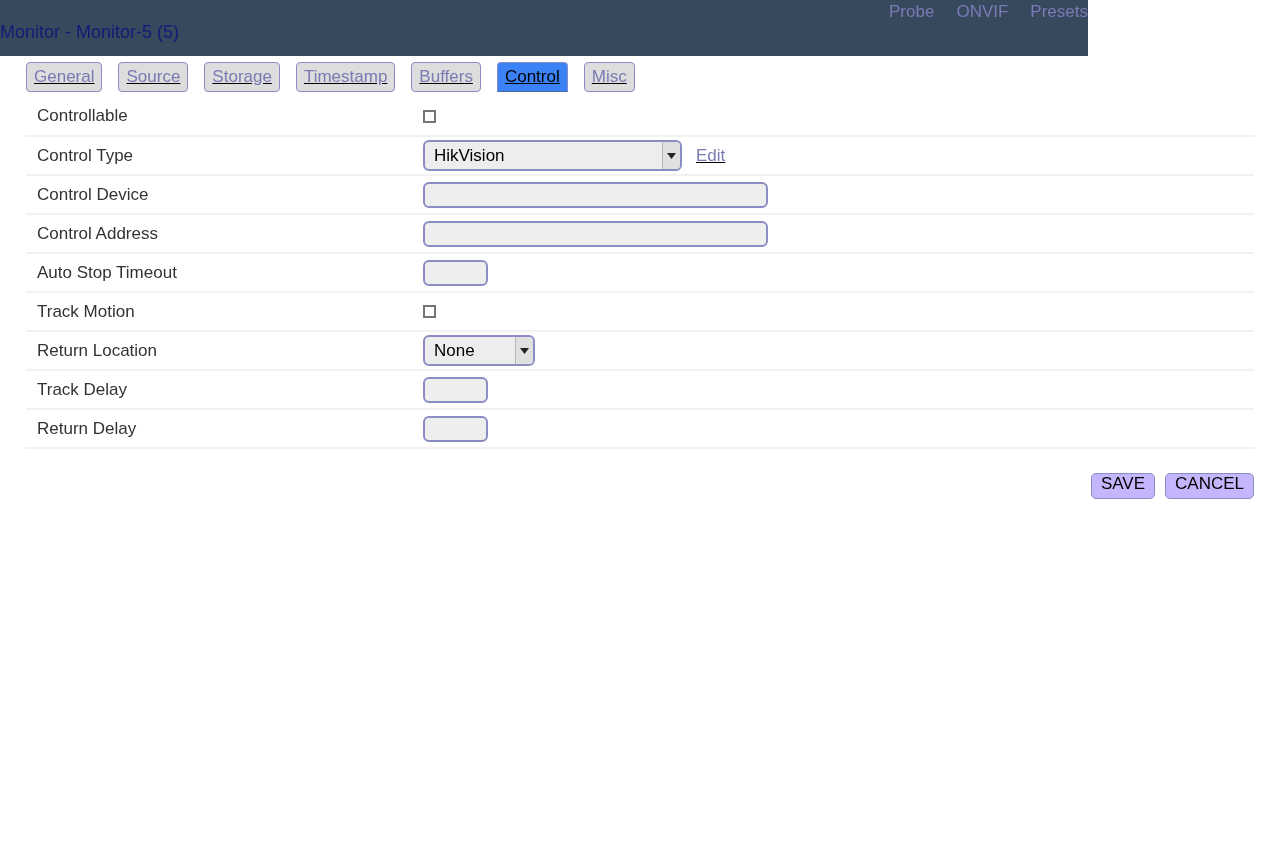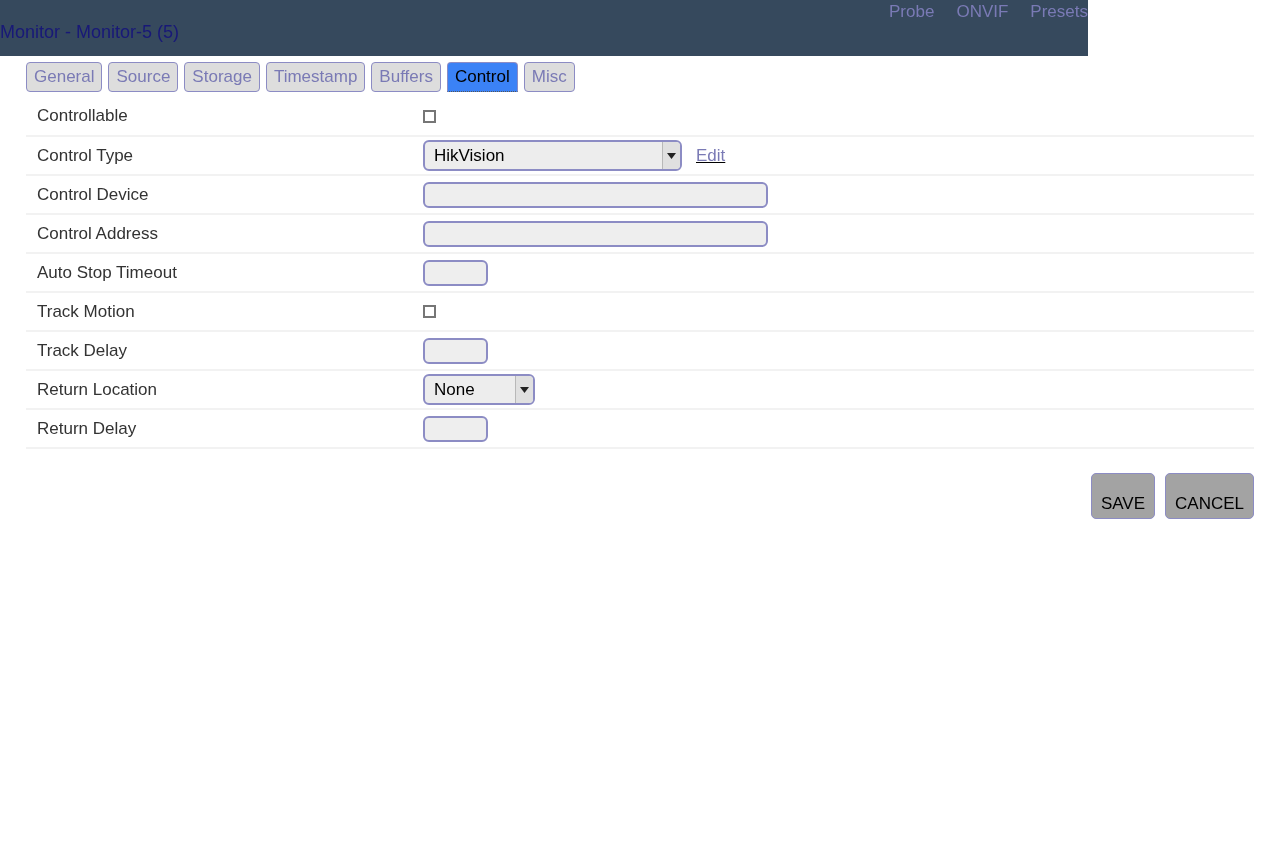--- a/index.html
+++ b/index.html
@@ -45,21 +45,22 @@
     white-space: nowrap;
   }
 
   
   .tab-strip {
     position: absolute;
     left: 26px;
     top: 62px;
     display: flex;
     align-items: flex-start;
-    gap: 6px;
+    gap: 16px;
+    text-decoration: underline;
   }
   .tab {
     font-family: "Liberation Sans", sans-serif;
     font-size: 17px;
     line-height: 19px;
     padding: 4px 7px 5px 7px;
     background: #dddddd;
     border: 1px solid #8c8cc4;
     border-radius: 4px;
     color: #7a7ab5;
@@ -186,24 +187,24 @@
     right: 26px;
     top: 473px;
     display: flex;
     gap: 10px;
   }
   .btn {
     font-family: "Liberation Sans", sans-serif;
     font-size: 17px;
     line-height: 19px;
     color: #000000;
-    background: #a3a3a3;
+    background: #c4b5fd;
     border: 1px solid #8c8cc4;
     border-radius: 5px;
-    padding: 20px 9px 5px 9px;
+    padding: 0 9px 5px 9px;
     cursor: pointer;
   }
 </style>
 </head>
 <body>
 
 <div class="header-bar">
   <div class="header-nav">
     <a href="#">Probe</a>
     <a href="#">ONVIF</a>
@@ -283,47 +284,47 @@
     <tr>
       <td class="label-cell">Track Motion</td>
       <td class="field-cell">
         <div class="field-wrap">
           <input type="checkbox" class="cb" style="">
         </div>
       </td>
     </tr>
 
     <tr>
-      <td class="label-cell">Track Delay</td>
-      <td class="field-cell">
-        <div class="field-wrap">
-          <input type="text" class="txt txt-small" value="" style="">
-        </div>
-      </td>
-    </tr>
-
-    <tr>
       <td class="label-cell">Return Location</td>
       <td class="field-cell">
         <div class="field-wrap">
           <span class="sel-wrap">
             <select class="sel sel-return-loc">
               <option>None</option>
             </select>
             <span class="sel-arrow">
               <svg width="9" height="6" viewBox="0 0 9 6">
                   <polygon points="0,0 9,0 4.5,6" fill="#222222"></polygon>
                 </svg>
             </span>
           </span>
         </div>
       </td>
     </tr>
 
     <tr>
+      <td class="label-cell">Track Delay</td>
+      <td class="field-cell">
+        <div class="field-wrap">
+          <input type="text" class="txt txt-small" value="" style="">
+        </div>
+      </td>
+    </tr>
+
+    <tr>
       <td class="label-cell">Return Delay</td>
       <td class="field-cell">
         <div class="field-wrap">
           <input type="text" class="txt txt-small" value="" style="">
         </div>
       </td>
     </tr>
 
   </tbody>
 </table>

